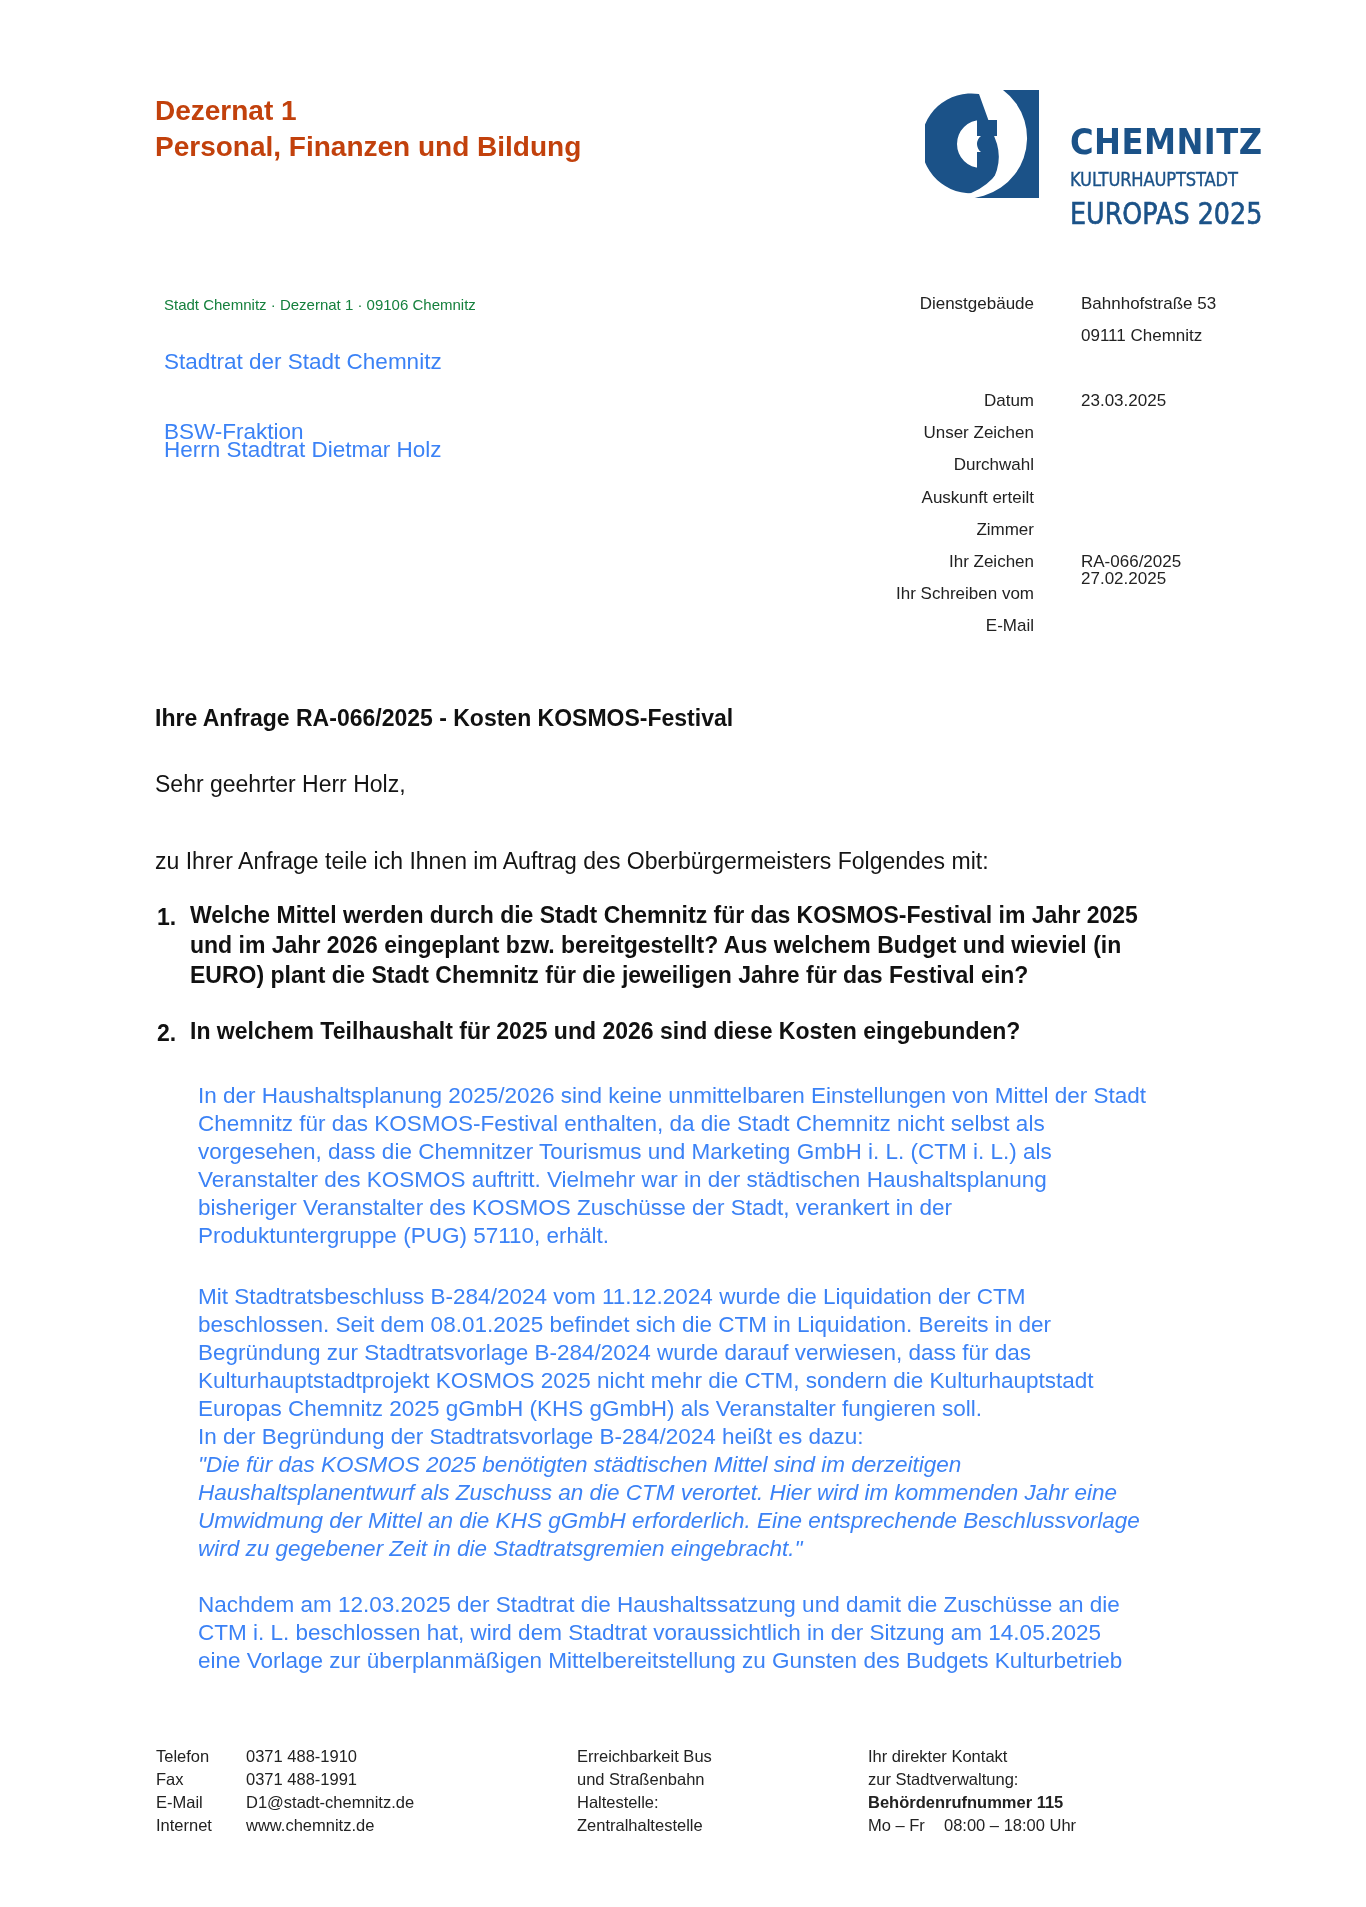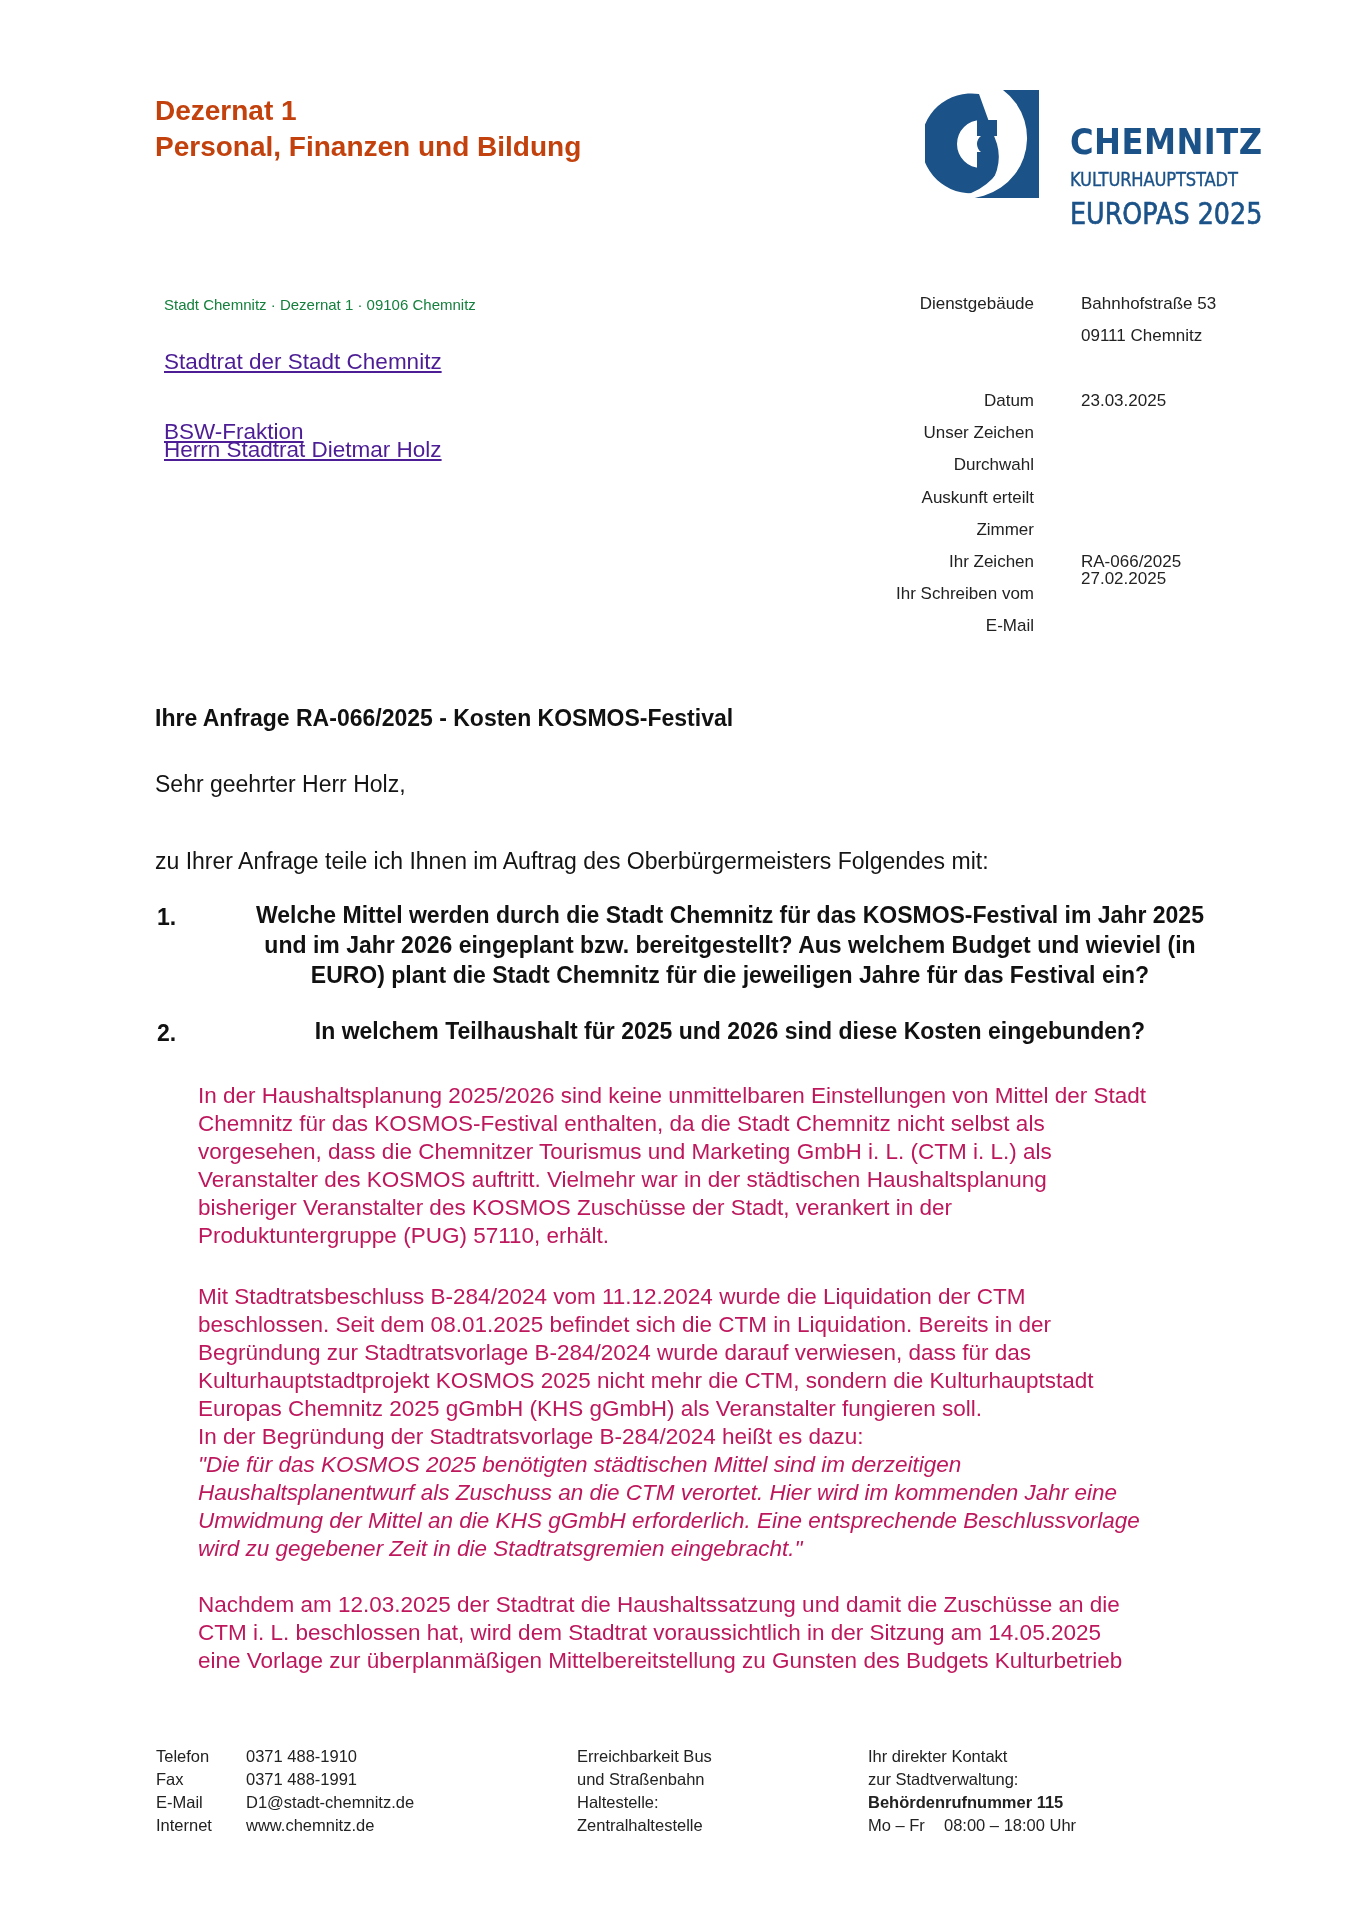--- a/index.html
+++ b/index.html
@@ -12,32 +12,32 @@
     
     .dept { left: 155px; top: 93px; font-size: 28px; font-weight: bold; line-height: 36px; color: #c2410c; }
     .logo-mark { left: 925px; top: 90px; width: 114px; height: 108px; }
     .logo-text { left: 1070px; top: 86px; color: #1b5288; font-family: "DejaVu Sans", sans-serif; font-weight: bold; margin-top: 36px; }
     .logo-text .l1 { font-size: 35px; line-height: 40px; letter-spacing: 0.5px; transform: scaleX(0.92); transform-origin: left; display:block; }
     .logo-text .l2 { font-size: 19px; line-height: 34px; font-weight: normal; letter-spacing: -0.2px; transform: scaleX(0.86); transform-origin: left; display:block; -webkit-text-stroke: 0.4px #1b5288; }
     .logo-text .l3 { font-size: 31px; line-height: 34px; font-weight: normal; transform: scaleX(0.82); transform-origin: left; display:block; -webkit-text-stroke: 0.7px #1b5288; }
 
     
     .sender { left: 164px; top: 296px; font-size: 15px; color: #15803d; }
-    .recip { left: 164px; font-size: 22.5px; color: #4c1d95; text-decoration: underline; }
+    .recip { left: 164px; font-size: 22.5px; color: #3b82f6; }
 
     
     .info-label { width: 300px; left: 734px; text-align: right; font-size: 17px; color: #222; }
     .info-value { left: 1081px; font-size: 17px; color: #222; }
 
     
     .subject { left: 155px; top: 705px; font-size: 23px; font-weight: bold; color: #111; }
     .para { left: 155px; font-size: 23px; color: #141414; }
     .q-num { left: 157px; font-size: 23px; font-weight: bold; }
-    .q-text { left: 190px; font-size: 23px; font-weight: bold; line-height: 30px; white-space: normal; width: 1080px; text-align: center; }
-    .ans { left: 198px; font-size: 22.5px; line-height: 28px; white-space: normal; width: 1090px; color: #be185d; }
+    .q-text { left: 190px; font-size: 23px; font-weight: bold; line-height: 30px; white-space: normal; width: 1080px; }
+    .ans { left: 198px; font-size: 22.5px; line-height: 28px; white-space: normal; width: 1090px; color: #3b82f6; }
     .ans .line { display: block; white-space: nowrap; }
     .ans .it { font-style: italic; }
 
     
     .foot { font-size: 16.5px; line-height: 23px; color: #222; top: 1745px; }
     .foot .row { display: block; white-space: nowrap; }
     .foot .k { display: inline-block; width: 90px; }
     .foot .b { font-weight: bold; }
     .foot .t { display: inline-block; width: 76px; }
   </style>

